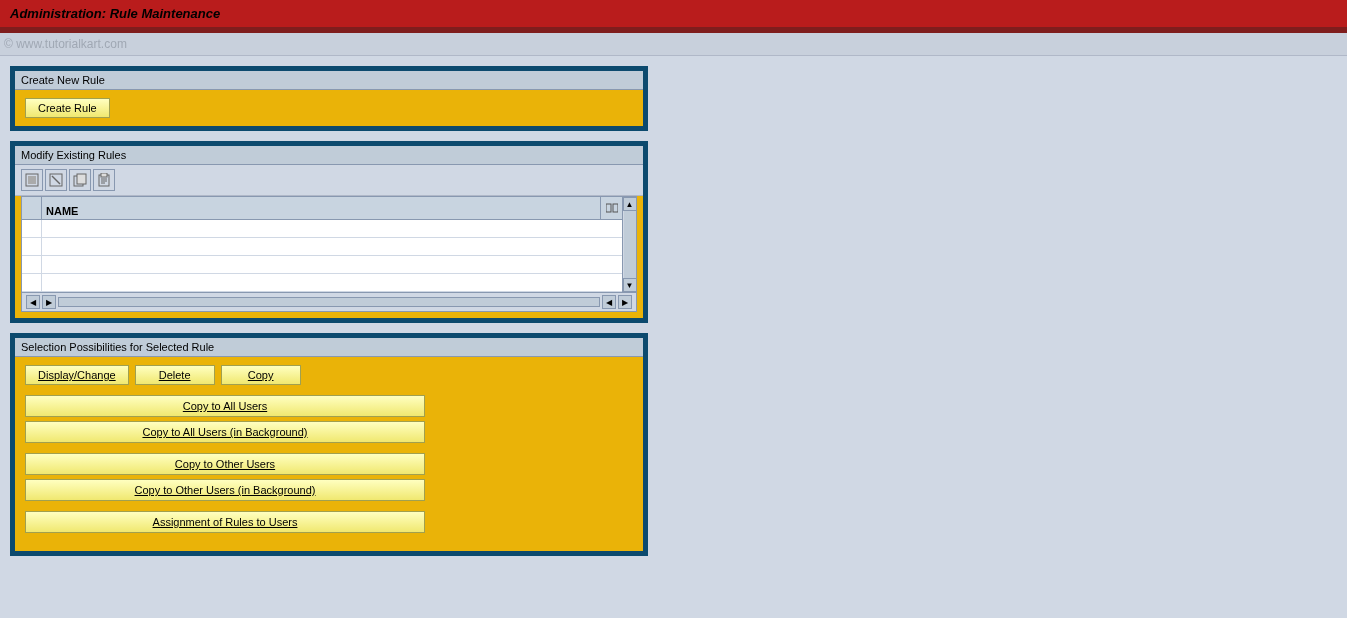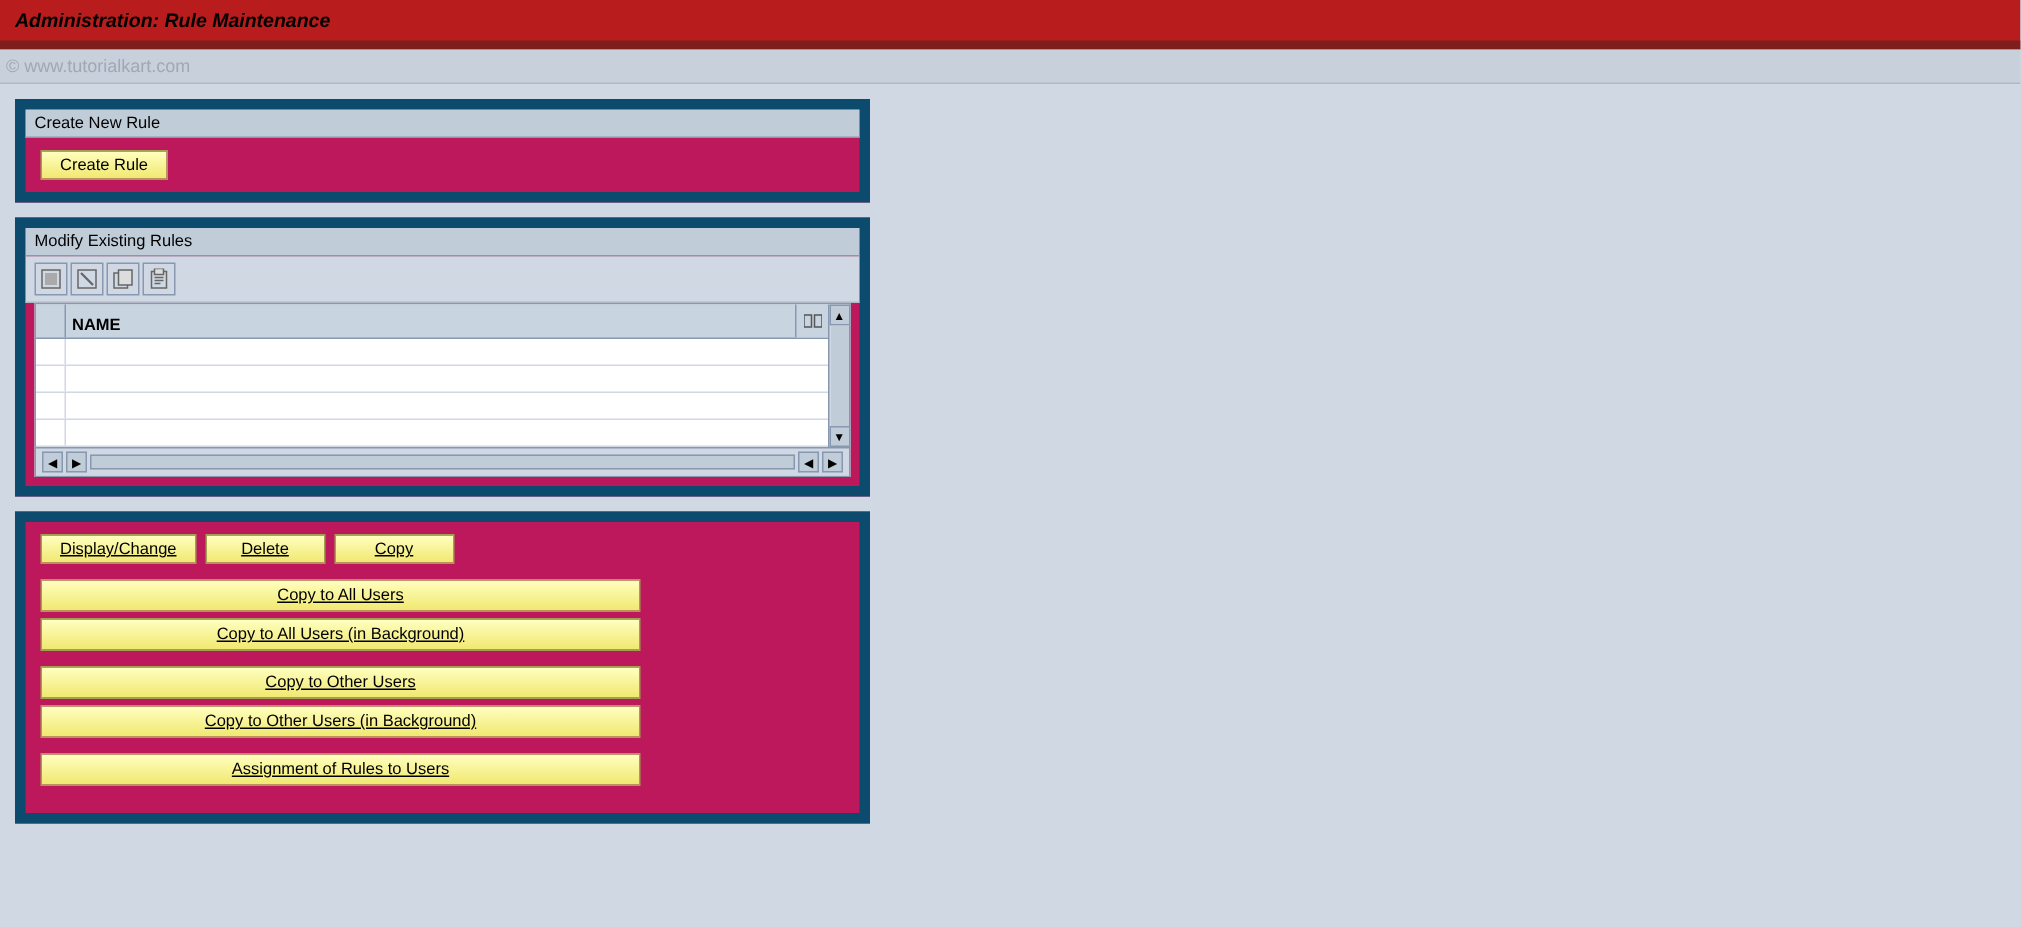--- a/index.html
+++ b/index.html
@@ -35,24 +35,24 @@
       font-size: 12px;
       border-bottom: 1px solid #b0b8c8;
     }
 
     .main-content {
       padding: 10px;
       background-color: #d0d8e4;
     }
 
     .section-box {
-      background-color: #be185d;
-      border: 7px solid #0c4a6e;
+      background-color: #eab308;
+      border: 5px solid #0c4a6e;
       margin-bottom: 10px;
-      width: 570px;
+      width: 638px;
     }
 
     .section-header {
       background-color: #c0ccd8;
       padding: 3px 6px;
       font-size: 11px;
       color: #000;
       border-bottom: 1px solid #8898b0;
     }
 
@@ -344,20 +344,23 @@
         <div class="h-scroll-arrow">◀</div>
         <div class="h-scroll-arrow">▶</div>
         <div class="h-scroll-track"></div>
         <div class="h-scroll-arrow">◀</div>
         <div class="h-scroll-arrow">▶</div>
       </div>
     </div>
   </div>
 
   <div class="section-box">
+    <div class="section-header">
+      <span>Selection Possibilities for Selected Rule</span>
+    </div>
     <div class="section-content">
 
       <div class="buttons-row group-gap">
         <button class="btn-yellow">Display/Change</button>
         <button class="btn-yellow">Delete</button>
         <button class="btn-yellow">Copy</button>
       </div>
 
       <div class="group-gap">
         <button class="btn-yellow-wide">Copy to All Users</button>

